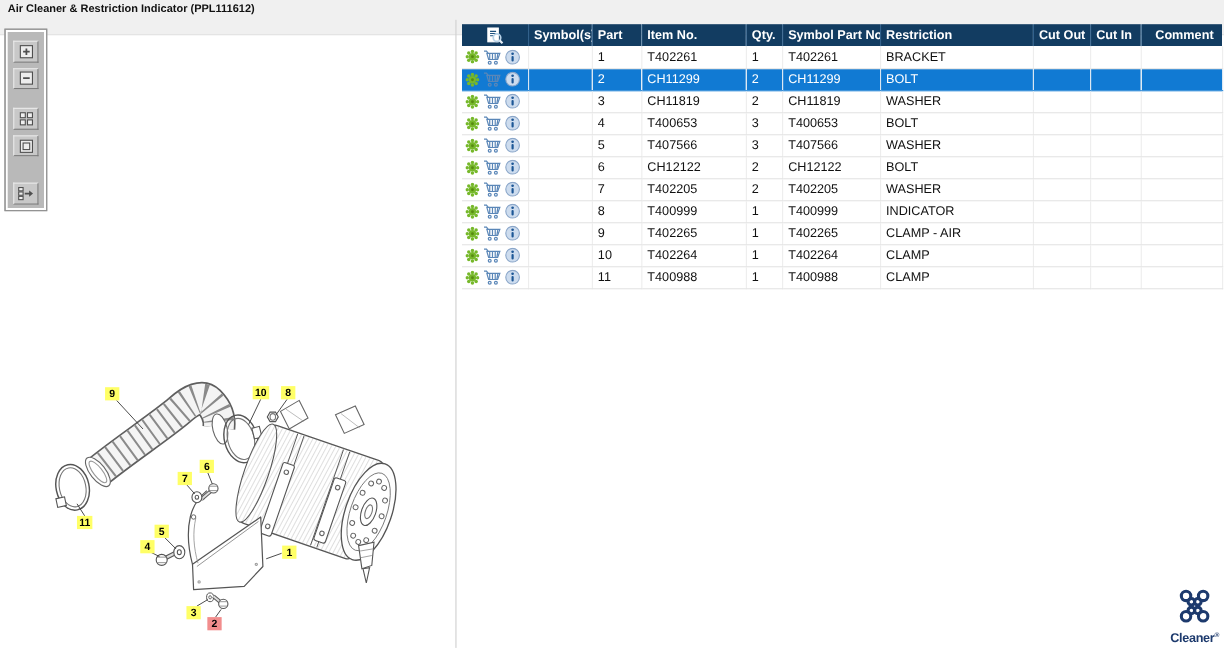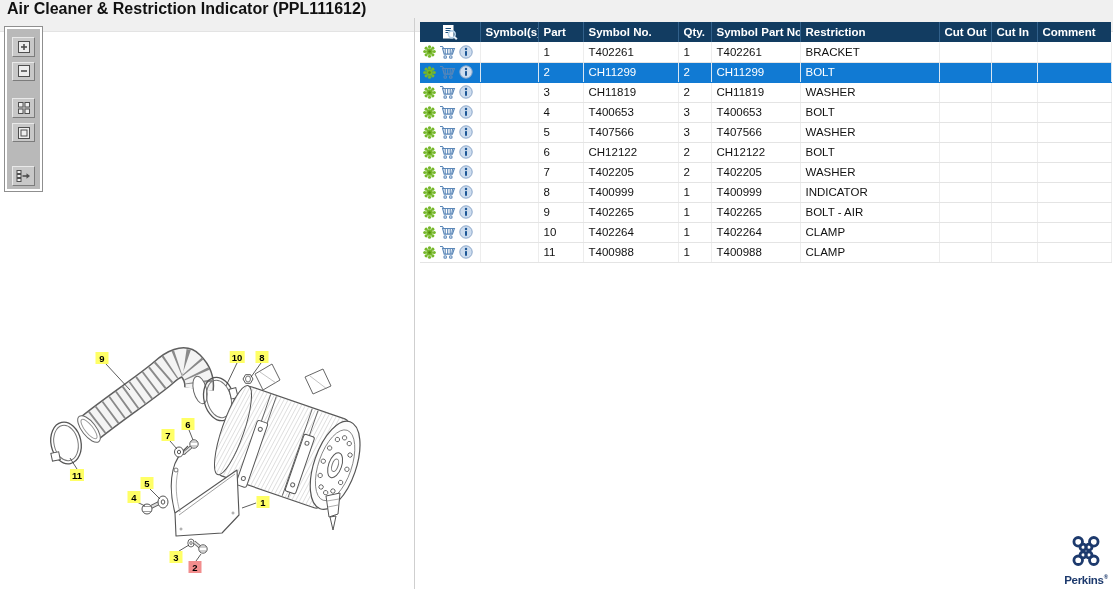--- a/index.html
+++ b/index.html
@@ -8,21 +8,21 @@
     --callout:#ffff66;
     --callout-highlight:#f28d8d;
     --brand:#1d3a6d;
   }
   *{box-sizing:border-box;margin:0;padding:0;}
   html,body{width:1113px;height:589px;overflow:hidden;background:#fff;
     font-family:"Liberation Sans",sans-serif;}
   
   .titlebar{position:absolute;left:0;top:0;width:1113px;height:32px;
     background:#f0f0f0;border-bottom:1px solid #e3e3e3;
-    font-size:16px;font-weight:bold;color:#111;line-height:17px;padding-left:7px;}
+    font-size:10px;font-weight:bold;color:#111;line-height:17px;padding-left:7px;}
   
   .vdivider{position:absolute;left:414px;top:18px;width:1px;height:571px;background:#cfcfcf;}
   
   .toolbar{position:absolute;left:4px;top:26px;width:39px;height:166px;
     background:#b9b9b9;border:1px solid #8f8f8f;box-shadow:inset 0 0 0 2px #fff;
     display:flex;flex-direction:column;align-items:center;padding-top:10px;}
   .tbtn{width:23px;height:21px;background:#c8c8c8;margin-bottom:5px;
     border:1px solid;border-color:#e9e9e9 #7c7c7c #7c7c7c #e9e9e9;
     display:flex;align-items:center;justify-content:center;cursor:pointer;}
   .tbtn.gap-md{margin-top:12px;}
@@ -36,21 +36,21 @@
     display:flex;align-items:center;justify-content:center;pointer-events:auto;cursor:pointer;}
   .callout.hl{background:var(--callout-highlight);}
   
   .table-wrap{position:absolute;left:420px;top:22px;width:691px;}
   table{border-collapse:collapse;table-layout:fixed;width:691px;}
   th{background:var(--header-bg);color:#fff;height:20px;font-size:11.5px;font-weight:bold;
     text-align:left;padding:0 0 0 5px;border-right:1px solid #32618b;
     white-space:nowrap;overflow:hidden;cursor:pointer;}
   th.c0{text-align:center;padding:0;}
   th.c0 svg{vertical-align:middle;}
-  th:last-child{border-right:none;}
+  th:last-child{border-right:none;text-align:center;}
   td{height:20px;font-size:11.5px;color:#111;padding:0 0 0 5px;
     border-bottom:1px solid #e4e4e4;border-right:1px solid #ededed;
     white-space:nowrap;overflow:hidden;}
   td.c-icons{padding:0 0 0 3px;}
   .icrow{display:flex;align-items:center;gap:3px;}
   .ic{display:inline-flex;cursor:pointer;}
   tr.sel td{background:var(--selected-row);color:#fff;border-bottom-color:var(--selected-row);
     border-right-color:#d9e6f2;}
   
   .brand{position:absolute;left:1062px;top:534px;width:48px;text-align:center;}
@@ -327,21 +327,21 @@
                   <line x1="4.5" y1="4.5" x2="10" y2="4.5"></line>
                   <line x1="4.5" y1="6.5" x2="10" y2="6.5"></line>
                   <line x1="4.5" y1="8.5" x2="8" y2="8.5"></line>
                 </g>
                 <circle cx="10.8" cy="10.3" r="3.4" fill="none" stroke="#b9d3e8" stroke-width="1.6"></circle>
                 <line x1="13.2" y1="12.7" x2="15.8" y2="15.3" stroke="#e6eef6" stroke-width="2"></line>
               </svg></span>
         </th>
         <th>Symbol(s)</th>
         <th>Part</th>
-        <th>Symbol No.</th>
+        <th>Item No.</th>
         <th>Qty.</th>
         <th>Symbol Part No.</th>
         <th>Restriction</th>
         <th>Cut Out</th>
         <th>Cut In</th>
         <th>Comment</th>
       </tr>
     </thead>
     <tbody id="tbody">
         <tr>
@@ -755,21 +755,21 @@
                   <rect x="6" y="5.8" width="2" height="5.2" rx="1" fill="#1d5796"></rect>
                 </svg>
               </span>
       </span>
     </td>
     <td></td>
     <td>9</td>
     <td>T402265</td>
     <td>1</td>
     <td>T402265</td>
-    <td>BOLT - AIR</td>
+    <td>CLAMP - AIR</td>
     <td></td>
     <td></td>
     <td></td>
   </tr>
         <tr>
     <td class="c-icons">
       <span class="icrow">
         <span class="ic">
                 <svg width="13" height="13" viewBox="0 0 14 14">
                   <g fill="#76b82a">
@@ -869,14 +869,14 @@
   <span><svg width="32" height="35" viewBox="0 0 32 36" fill="none" stroke="#1d3a6d" stroke-width="2.9">
     <circle cx="8" cy="8" r="4.4"></circle>
         <circle cx="13" cy="13.5" r="3.1"></circle>
     <circle cx="24" cy="8" r="4.4"></circle>
         <circle cx="19" cy="13.5" r="3.1"></circle>
     <circle cx="8" cy="27" r="4.4"></circle>
         <circle cx="13" cy="21.5" r="3.1"></circle>
     <circle cx="24" cy="27" r="4.4"></circle>
         <circle cx="19" cy="21.5" r="3.1"></circle>
   </svg></span>
-  <div class="brand-text"><span>Perkins</span><sup>®</sup></div>
+  <div class="brand-text"><span>Cleaner</span><sup>®</sup></div>
 </div>
 
 </body></html>

